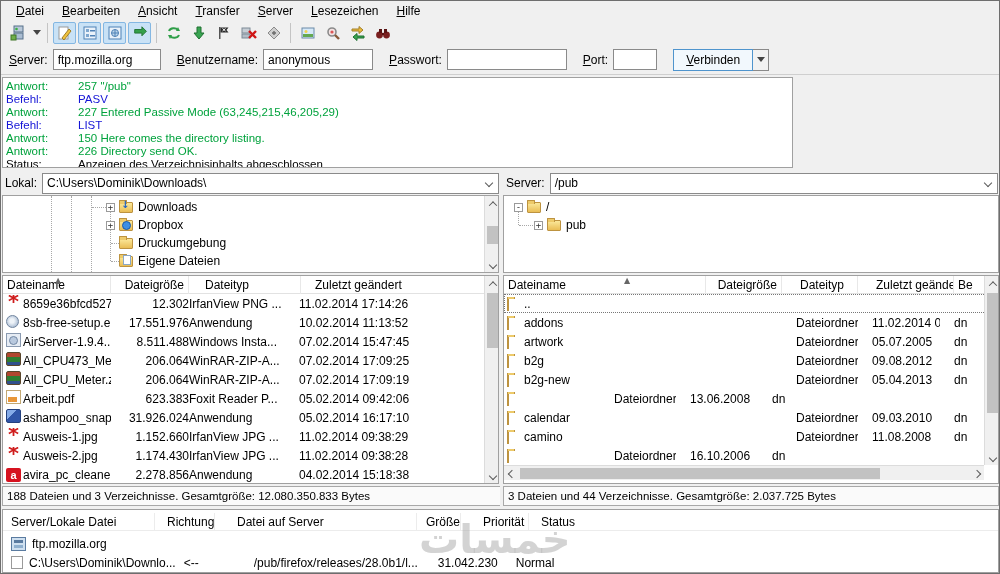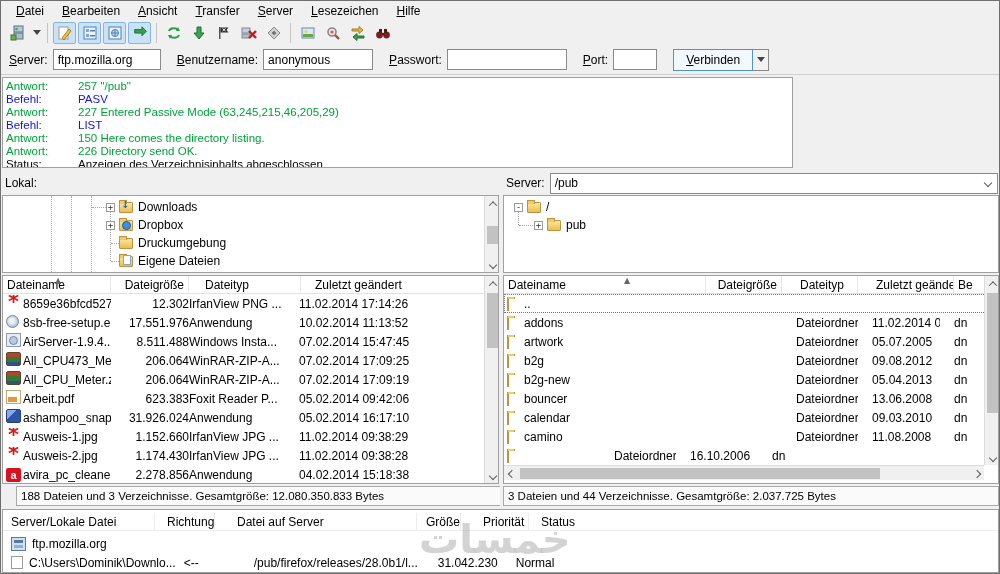--- a/index.html
+++ b/index.html
@@ -339,20 +339,24 @@
         </span>
       <span class="sthumb" style="top:48px; height:22px"></span>
       <span class="sarrow" style="bottom:0">
           <span class="chev down"></span>
         </span>
     </div>
   </div>
 
   <div class="pathbar" style="left:4px; width:494px">
     <span style="margin-right:5px">Lokal:</span>
+    <span class="combo">
+      <span class="cval">C:\Users\Dominik\Downloads\</span>
+      <span class="chev down"></span>
+    </span>
   </div>
   <div class="pathbar" style="left:505px; width:492px">
     <span style="margin-right:5px">Server:</span>
     <span class="combo">
       <span class="cval">/pub</span>
       <span class="chev down"></span>
     </span>
   </div>
 
   <div class="treepane" style="left:1px; width:497px">
@@ -562,21 +566,20 @@
           <span class="c c-icon"><span class="folder fi-folder-ic"></span></span>
           <span class="c c-name">b2g-new</span>
           <span class="c c-size"></span>
           <span class="c c-type">Dateiordner</span>
           <span class="c c-mod">05.04.2013</span>
           <span class="c c-perm">dn</span>
         </div>
 
         <div class="lrow">
           <span class="c c-icon"><span class="folder fi-folder-ic"></span></span>
-          <span class="c c-name">bouncer</span>
           <span class="c c-size"></span>
           <span class="c c-type">Dateiordner</span>
           <span class="c c-mod">13.06.2008</span>
           <span class="c c-perm">dn</span>
         </div>
 
         <div class="lrow">
           <span class="c c-icon"><span class="folder fi-folder-ic"></span></span>
           <span class="c c-name">calendar</span>
           <span class="c c-size"></span>
@@ -615,21 +618,21 @@
       <span class="sarrow" style="left:0">
           <span class="chev left"></span>
         </span>
       <span class="sthumb h" style="left:16px; width:360px"></span>
       <span class="sarrow" style="right:0">
           <span class="chev right"></span>
         </span>
     </div>
   </div>
 
-  <div class="statusbar" style="left:15px; width:569px">
+  <div class="statusbar" style="left:1px; width:569px">
     <span>188 Dateien und 3 Verzeichnisse. Gesamtgröße: 12.080.350.833 Bytes</span>
   </div>
   <div class="statusbar" style="left:502px; width:496px">
     <span>3 Dateien und 44 Verzeichnisse. Gesamtgröße: 2.037.725 Bytes</span>
   </div>
 
   <div class="queuepane Q">
     <div class="qh">
       <span class="hcell c1">Server/Lokale Datei</span>
       <span class="hcell c2">Richtung</span>

